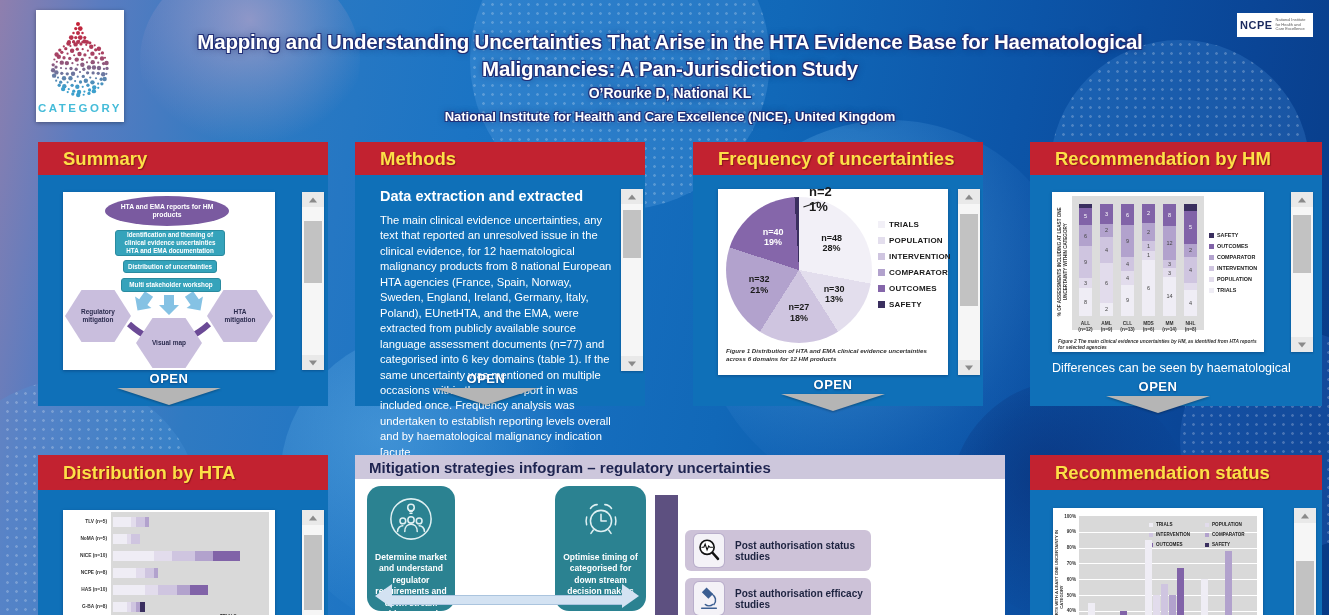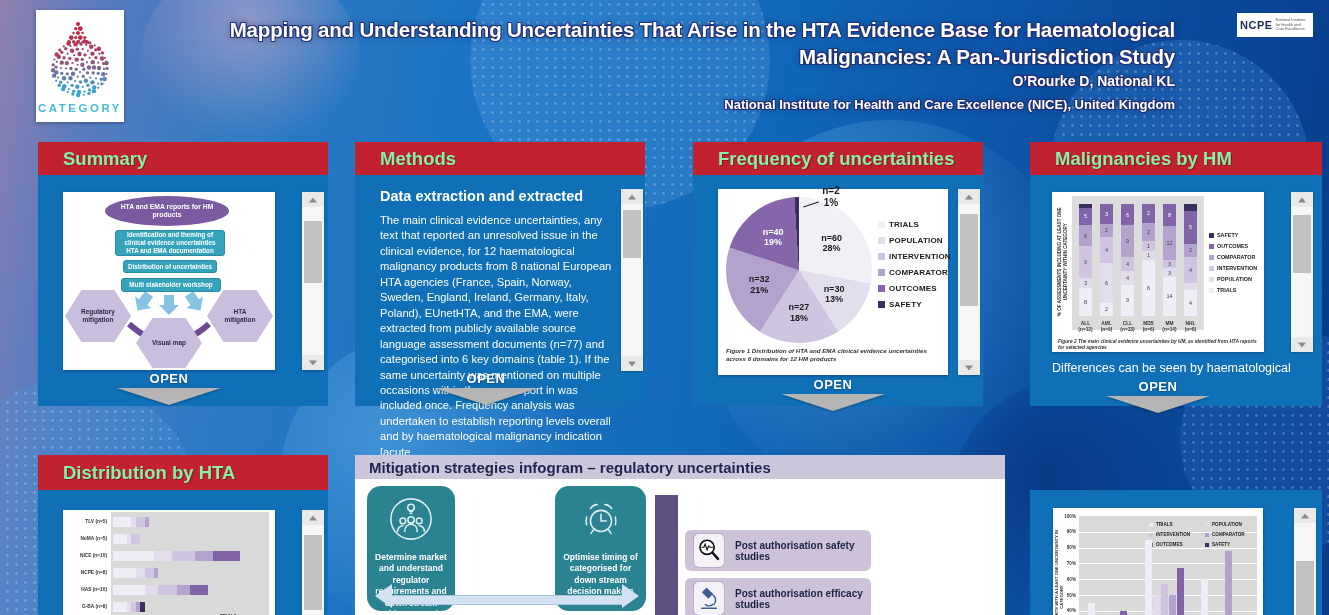--- a/index.html
+++ b/index.html
@@ -3,32 +3,32 @@
 <meta charset="utf-8">
 <style>
   html,body{margin:0;padding:0;background:#062c66;font-family:"Liberation Sans","DejaVu Sans",sans-serif;}
   #stage{position:relative;width:1329px;height:615px;overflow:hidden;
     background:linear-gradient(100deg,#8f7fae 0%,#5a7cc0 7%,#2f7ac2 18%,#1b74c4 34%,#1168b8 55%,#0c55a8 72%,#0a4596 88%,#083a85 100%);}
   .cell{position:absolute;border-radius:50%;pointer-events:none;}
   .dots{background-image:radial-gradient(rgba(255,255,255,.22) 1.1px,transparent 1.6px);background-size:9px 9px;}
   
   .logo-harmony{position:absolute;left:36px;top:10px;width:88px;height:112px;background:#fff;box-shadow:0 1px 4px rgba(0,0,0,.35);text-align:center;}
   .logo-harmony .word{position:absolute;left:0;right:0;bottom:8px;font-size:11.5px;font-weight:bold;letter-spacing:2.5px;color:#45bcd9;}
-  .titles{position:absolute;left:165px;top:16px;width:1010px;text-align:right;color:#fff;}
+  .titles{position:absolute;left:165px;top:28px;width:1010px;text-align:center;color:#fff;}
   .tshadow{text-shadow:-1px -1px 0 #223077,1px -1px 0 #223077,-1px 1px 0 #223077,1px 1px 0 #223077,0 0 7px rgba(18,30,90,.65);}
   .titles h1{margin:0;font-size:20.5px;line-height:1.32;font-weight:bold;letter-spacing:-.2px;}
   .titles .authors{margin-top:3px;font-size:14px;font-weight:bold;}
   .titles .affil{margin-top:8px;font-size:13px;font-weight:bold;}
   .logo-nice{position:absolute;left:1237px;top:13px;width:76px;height:24px;background:#fff;display:flex;align-items:center;gap:3px;padding:0 3px;box-sizing:border-box;}
   .logo-nice .nice-word{font-size:11px;font-weight:800;color:#1b2a5e;letter-spacing:.5px;}
   .logo-nice .nice-sub{font-size:4px;line-height:1.15;color:#555;width:38px;}
   
   .panel{position:absolute;}
   .p-head{position:absolute;left:0;right:0;top:0;height:33px;background:#c22230;display:flex;align-items:center;padding-left:25px;box-sizing:border-box;}
-  .p-head span{color:#86efac;font-size:18.5px;font-weight:bold;text-shadow:1px 1px 1px rgba(60,0,0,.4);}
+  .p-head span{color:#fde047;font-size:18.5px;font-weight:bold;text-shadow:1px 1px 1px rgba(60,0,0,.4);}
   .p-body{position:absolute;left:0;right:0;top:33px;bottom:0;background:#0f70b8;}
   .card{position:absolute;background:#fff;box-shadow:0 1px 3px rgba(0,20,60,.35);}
   
   .sbar{position:absolute;width:22px;background:#f3f3f3;display:flex;flex-direction:column;box-shadow:0 1px 2px rgba(0,20,60,.3);}
   .sb-btn{height:15px;background:#e9e9e9;position:relative;flex:0 0 auto;}
   .sb-btn::after{content:"";position:absolute;left:50%;top:50%;transform:translate(-50%,-50%);border:4px solid transparent;}
   .sb-btn.up::after{border-bottom:5px solid #8a8a8a;margin-top:-2px;}
   .sb-btn.down::after{border-top:5px solid #8a8a8a;margin-top:2px;}
   .sb-track{flex:1;position:relative;background:#f6f6f6;}
   .sb-thumb{position:absolute;left:2px;right:2px;background:#c2c2c2;}
@@ -285,40 +285,40 @@
 
   <section class="panel" style="left:693px;top:142px;width:290px;height:264px;">
     <div class="p-head">
         <span>Frequency of uncertainties</span>
       </div>
     <div class="p-body">
       <div class="card" style="left:25px;top:14px;width:230px;height:186px;">
         <div class="chart" id="pie-chart" style="left:8px;top:8px;width:146px;height:146px;">
             <div style="position: absolute; left: 0px; top: 0px; width: 146px; height: 146px; border-radius: 50%; background: conic-gradient(rgb(242, 240, 247) 0%, rgb(242, 240, 247) 28%, rgb(227, 222, 237) 28%, rgb(227, 222, 237) 41%, rgb(207, 197, 224) 41%, rgb(207, 197, 224) 59%, rgb(178, 162, 205) 59%, rgb(178, 162, 205) 80%, rgb(133, 102, 170) 80%, rgb(133, 102, 170) 99%, rgb(58, 47, 95) 99%, rgb(58, 47, 95) 100%);"></div>
             <div style="position: absolute; left: 83.6235px; top: 36.0115px; width: 44px; text-align: center; font-size: 9px; font-weight: bold; line-height: 1.15; color: rgb(26, 26, 26);">
-              <div>n=60</div>
+              <div>n=48</div>
               <div>28%</div>
             </div>
             <div style="position: absolute; left: 86.0186px; top: 86.7986px; width: 44px; text-align: center; font-size: 9px; font-weight: bold; line-height: 1.15; color: rgb(26, 26, 26);">
               <div>n=30</div>
               <div>13%</div>
             </div>
             <div style="position: absolute; left: 51px; top: 105.34px; width: 44px; text-align: center; font-size: 9px; font-weight: bold; line-height: 1.15; color: rgb(26, 26, 26);">
               <div>n=27</div>
               <div>18%</div>
             </div>
             <div style="position: absolute; left: 11.1631px; top: 77.3422px; width: 44px; text-align: center; font-size: 9px; font-weight: bold; line-height: 1.15; color: rgb(26, 26, 26);">
               <div>n=32</div>
               <div>21%</div>
             </div>
             <div style="position: absolute; left: 25.0495px; top: 29.5448px; width: 44px; text-align: center; font-size: 9px; font-weight: bold; line-height: 1.15; color: rgb(255, 255, 255);">
               <div>n=40</div>
               <div>19%</div>
             </div>
-            <div style="position: absolute; left: 83px; top: -12px; width: 44px; text-align: center; font-size: 10px; font-weight: bold; line-height: 1.15; color: rgb(26, 26, 26);">
+            <div style="position: absolute; left: 83px; top: -12px; width: 44px; font-size: 13px; font-weight: bold; line-height: 1.15; color: rgb(26, 26, 26);">
               <div>n=2</div>
               <div>1%</div>
             </div>
             <div style="position: absolute; left: 77px; top: 7px; width: 16px; height: 1px; background: rgb(34, 34, 34); transform: rotate(-18deg);"></div>
           </div>
         <div class="chart" id="pie-legend" style="left:160px;top:24px;width:68px;">
             <div style="display: flex; align-items: center; gap: 4px; margin: 7px 0px;">
               <div style="width: 7px; height: 7px; flex: 0 0 auto; background: rgb(242, 240, 247);"></div>
               <div style="font-size: 8px; font-weight: bold; color: rgb(26, 26, 26); letter-spacing: 0.2px;">TRIALS</div>
             </div>
@@ -354,21 +354,21 @@
       </div>
       <div class="open" style="left:25px;width:230px;top:202px;">
         <div class="open-label">OPEN</div>
         <div class="open-arrow"></div>
       </div>
     </div>
   </section>
 
   <section class="panel" style="left:1030px;top:142px;width:292px;height:264px;">
     <div class="p-head">
-        <span>Malignancies by HM</span>
+        <span>Recommendation by HM</span>
       </div>
     <div class="p-body">
       <div class="card" style="left:22px;top:17px;width:212px;height:160px;">
         <div class="chart" id="hm-chart" style="left:0;top:0;width:212px;height:160px;">
             <div style="position: absolute; left: 20px; top: 4px; width: 132px; height: 134px; background: rgb(220, 220, 220);"></div>
             <div style="position: absolute; left: -48px; top: 64px; width: 118px; font-size: 4.6px; font-weight: bold; color: rgb(51, 51, 51); transform: rotate(-90deg); text-align: center; line-height: 1.25;">% OF ASSESSMENTS INCLUDING AT LEAST ONE UNCERTAINTY WITHIN CATEGORY</div>
             <div style="position: absolute; left: 27px; top: 96px; width: 13px; height: 28px; background: rgb(239, 237, 245); display: flex; align-items: center; justify-content: center; font-size: 5.5px; color: rgb(68, 68, 68);">8</div>
             <div style="position: absolute; left: 27px; top: 85.5px; width: 13px; height: 10.5px; background: rgb(226, 220, 236); display: flex; align-items: center; justify-content: center; font-size: 5.5px; color: rgb(68, 68, 68);">3</div>
             <div style="position: absolute; left: 27px; top: 54px; width: 13px; height: 31.5px; background: rgb(207, 197, 224); display: flex; align-items: center; justify-content: center; font-size: 5.5px; color: rgb(68, 68, 68);">9</div>
             <div style="position: absolute; left: 27px; top: 33px; width: 13px; height: 21px; background: rgb(178, 162, 205); display: flex; align-items: center; justify-content: center; font-size: 5.5px; color: rgb(68, 68, 68);">6</div>
@@ -566,38 +566,41 @@
       <div class="mit-out" style="top:51px;">
         <div class="tile">
           <svg width="26" height="27" viewBox="0 0 40 42">
             <g fill="none" stroke="#111" stroke-width="2.6" stroke-linecap="round">
               <circle cx="17" cy="16" r="11" fill="#fff"></circle>
               <path d="M9 16 h3 l2-5 3 9 2.5-6 2 2 h4" stroke-width="1.8"></path>
               <path d="M25.5 24.5 L34 34" stroke-width="4"></path>
             </g>
           </svg>
         </div>
-        <div class="tx">Post authorisation safety studies</div>
+        <div class="tx">Post authorisation status studies</div>
       </div>
       <div class="mit-out" style="top:99px;">
         <div class="tile">
           <svg width="22" height="26" viewBox="0 0 36 42">
             <g fill="none" stroke="#3c5f92" stroke-width="2.4" stroke-linecap="round">
               <path d="M14 4 l9 9 -6 6 -9-9 z" fill="#3c5f92"></path>
               <path d="M22 12 c7 5 9 12 4 18"></path>
               <path d="M6 36 h24 M12 30 c3 3 9 3 12 0"></path>
             </g>
           </svg>
         </div>
         <div class="tx">Post authorisation efficacy studies</div>
       </div>
     </div>
   </section>
 
   <section class="panel" style="left:1030px;top:455px;width:292px;height:200px;">
+    <div class="p-head" style="height:35px;">
+        <span>Recommendation status</span>
+      </div>
     <div class="p-body" style="top:35px;">
       <div class="card" style="left:23px;top:18px;width:210px;height:175px;">
         <div class="chart" id="rec-chart" style="left:0;top:0;width:210px;height:175px;">
             <div style="position: absolute; left: 26px; top: 8px; width: 178px; height: 158px; background: rgb(217, 217, 217);"></div>
             <div style="position: absolute; left: 0px; top: 5.5px; width: 23px; text-align: right; font-size: 4.6px; font-weight: bold; color: rgb(51, 51, 51);">100%</div>
             <div style="position: absolute; left: 26px; top: 23.8px; width: 178px; height: 1px; background: rgb(255, 255, 255);"></div>
             <div style="position: absolute; left: 0px; top: 21.3px; width: 23px; text-align: right; font-size: 4.6px; font-weight: bold; color: rgb(51, 51, 51);">90%</div>
             <div style="position: absolute; left: 26px; top: 39.6px; width: 178px; height: 1px; background: rgb(255, 255, 255);"></div>
             <div style="position: absolute; left: 0px; top: 37.1px; width: 23px; text-align: right; font-size: 4.6px; font-weight: bold; color: rgb(51, 51, 51);">80%</div>
             <div style="position: absolute; left: 26px; top: 55.4px; width: 178px; height: 1px; background: rgb(255, 255, 255);"></div>

